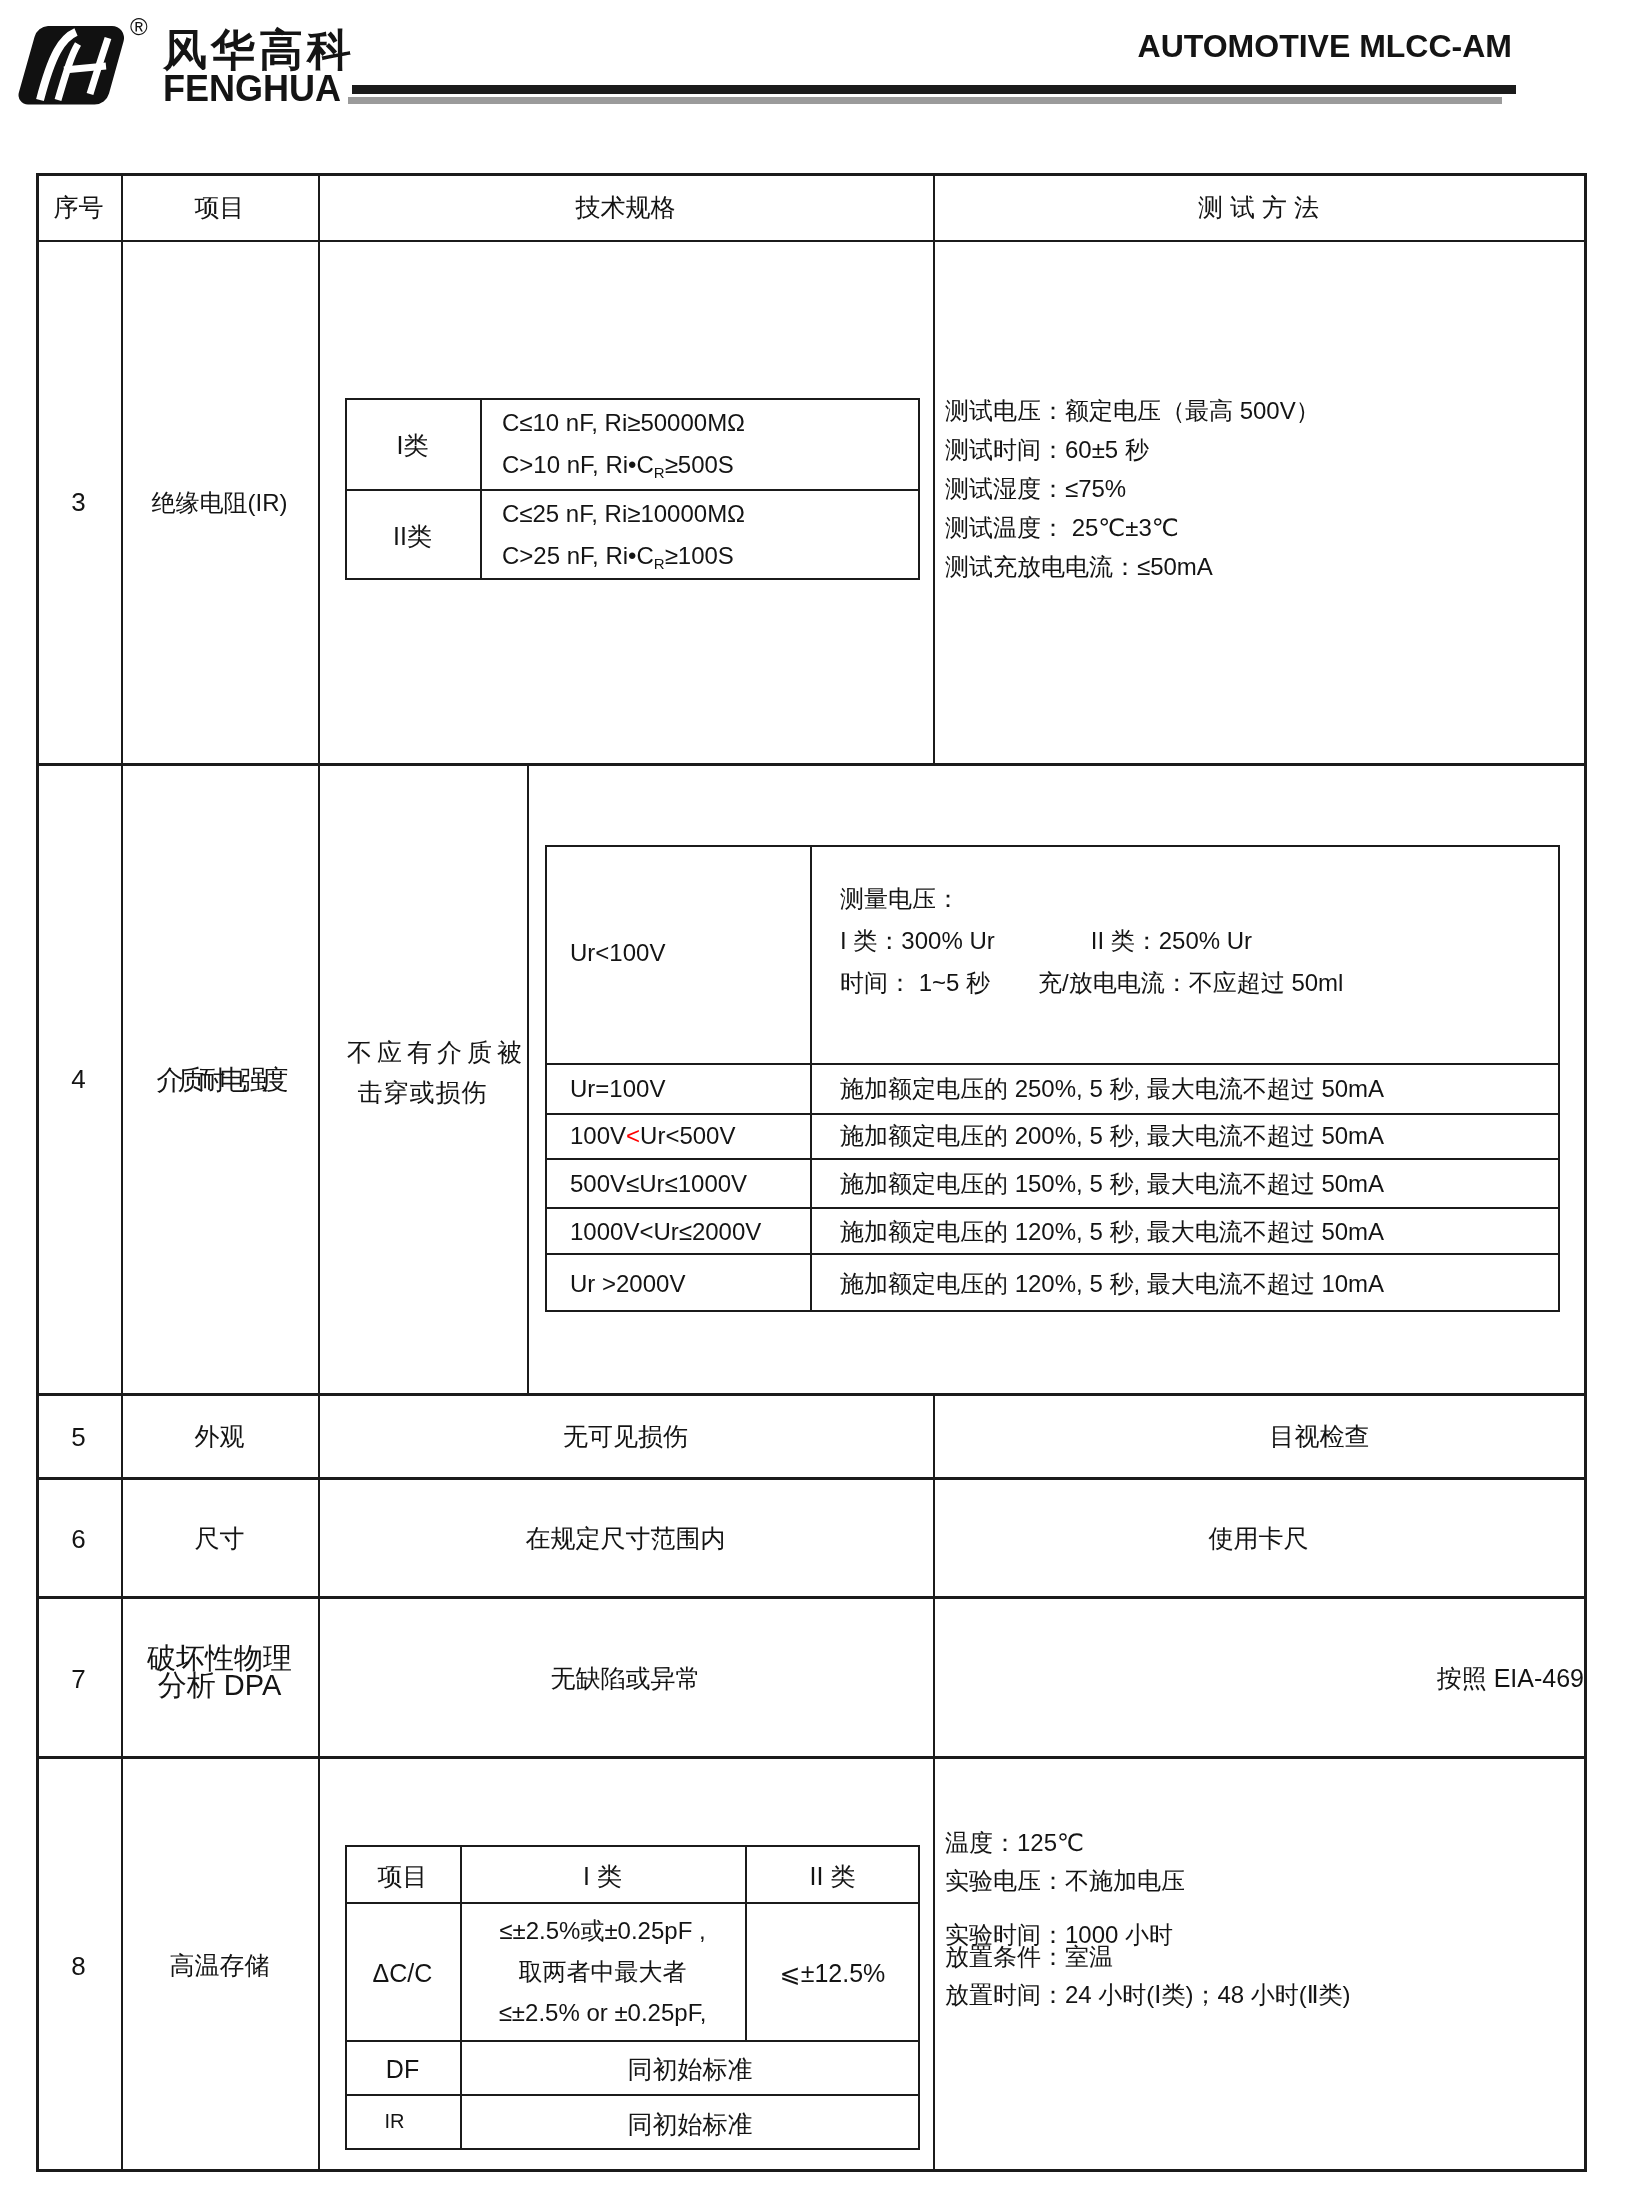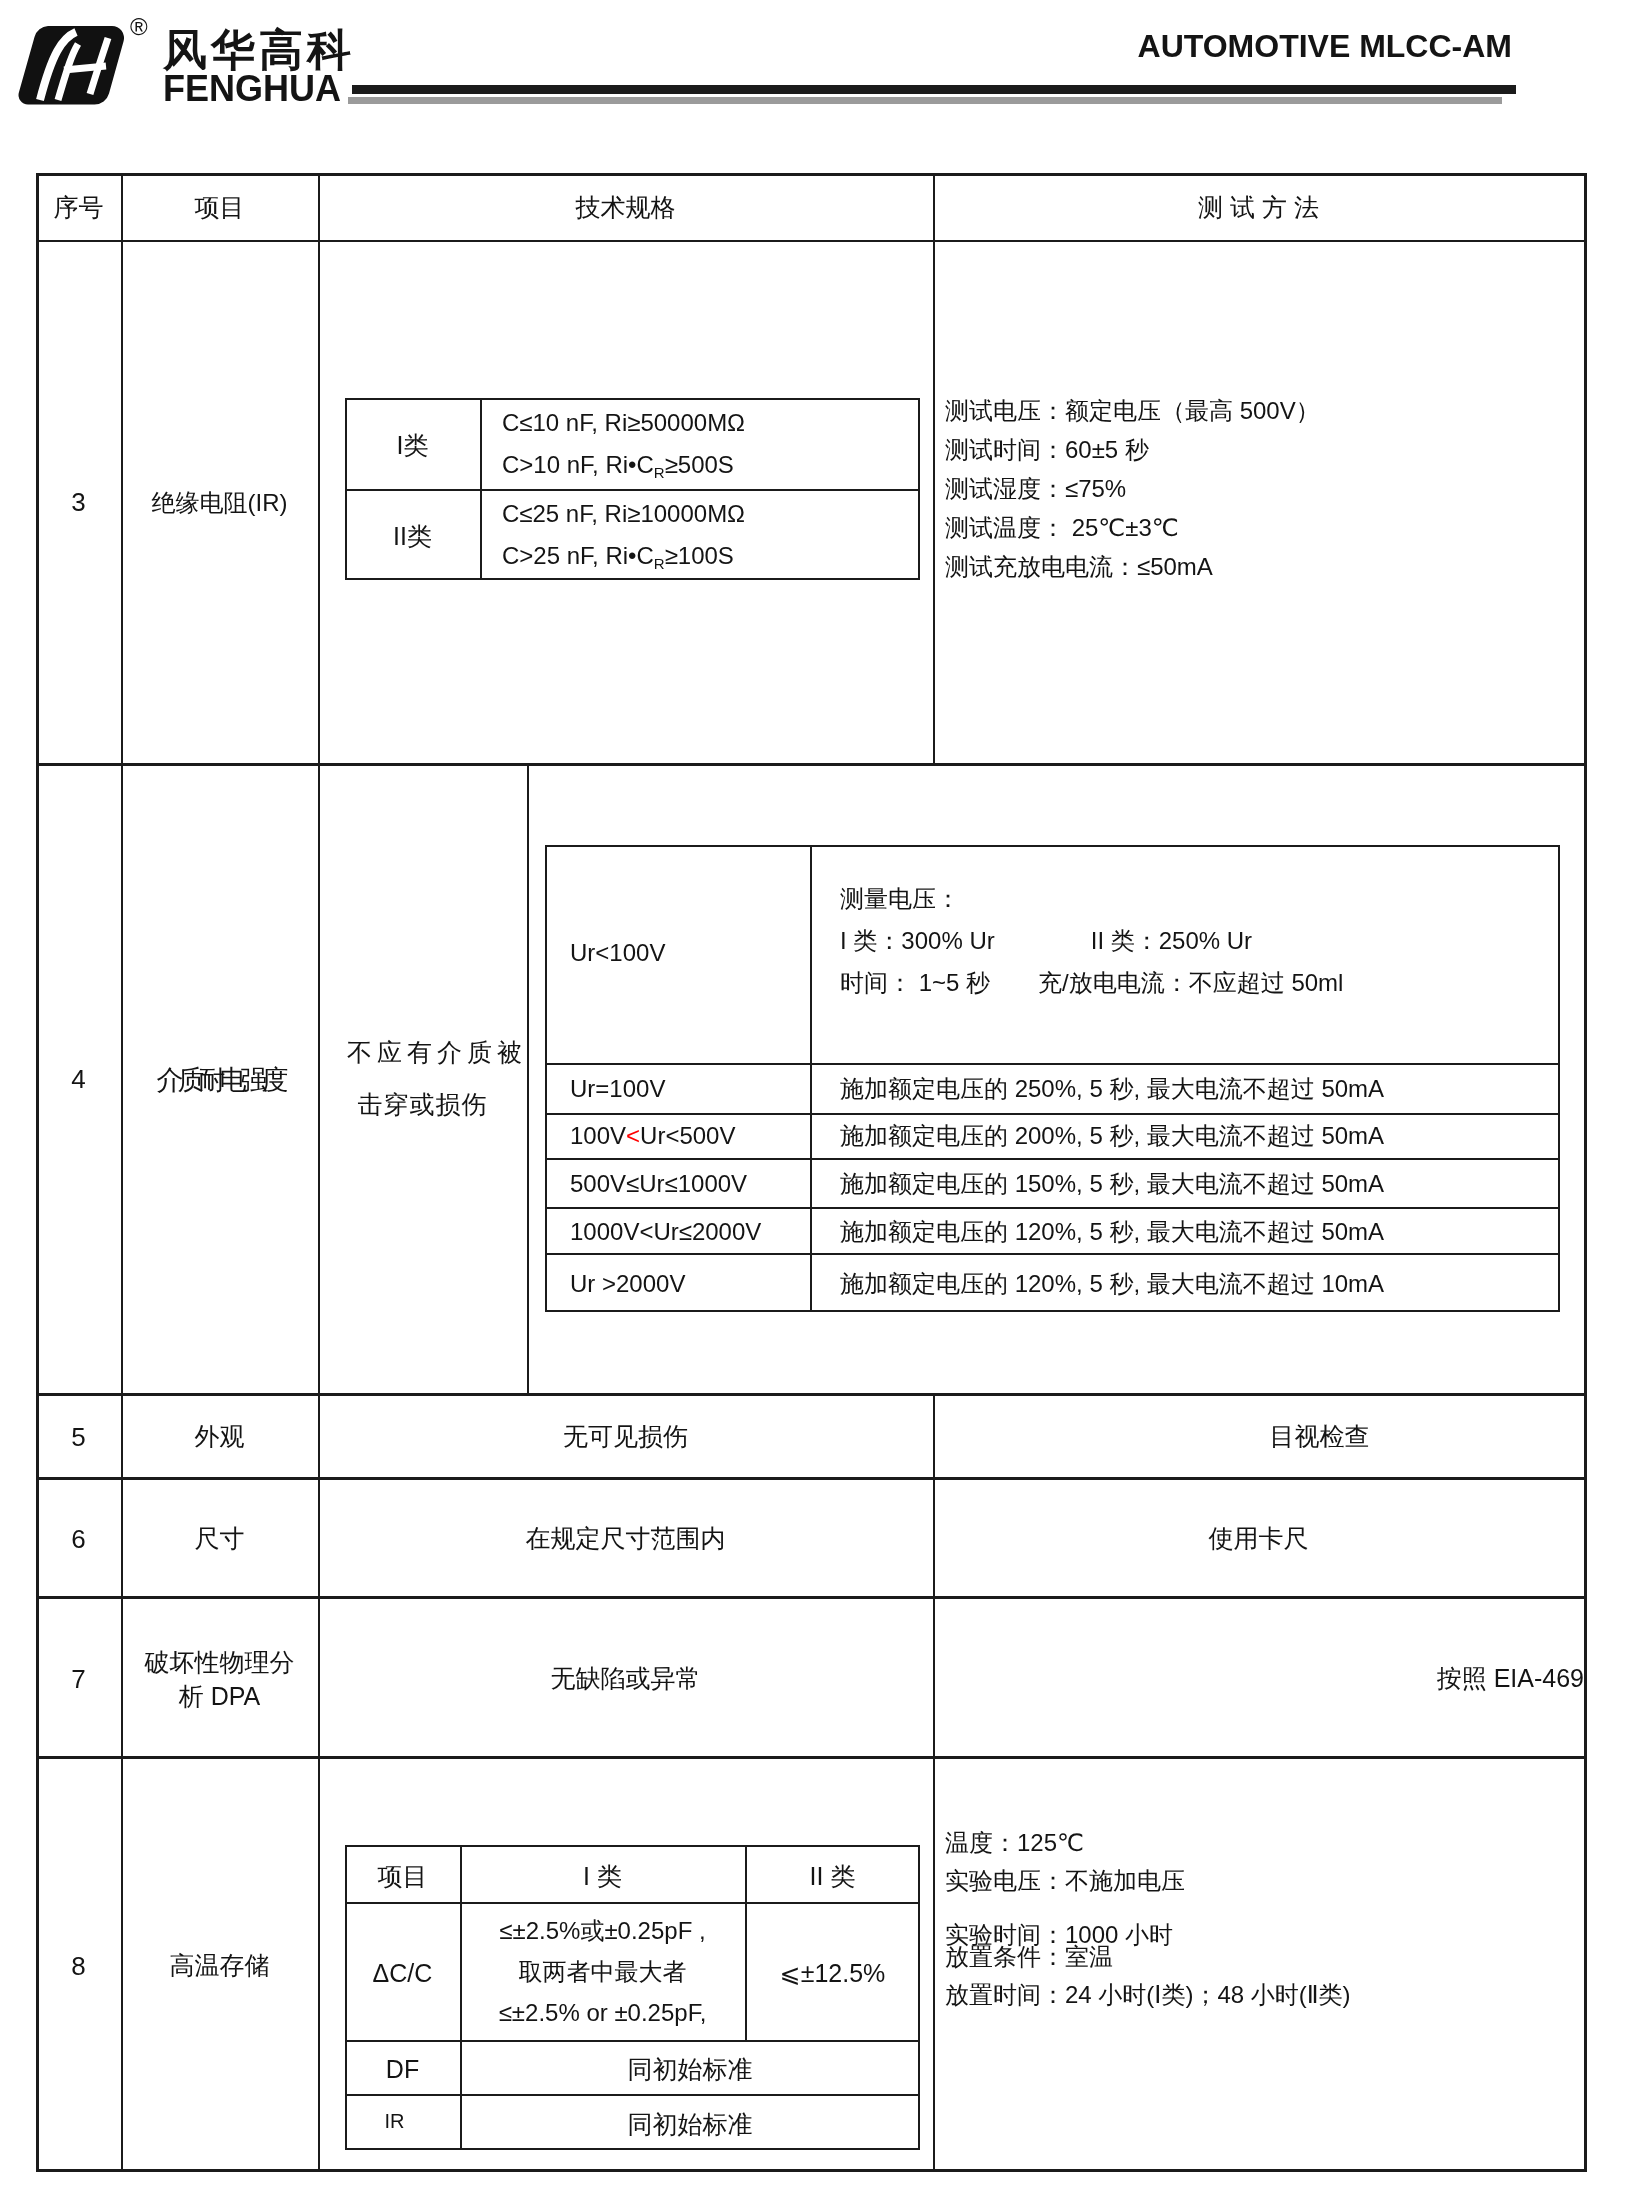--- a/index.html
+++ b/index.html
@@ -76,21 +76,21 @@
 
   <div class="t" style="left:945px;top:396px;">测试电压：额定电压（最高 500V）</div>
   <div class="t" style="left:945px;top:435px;">测试时间：60±5 秒</div>
   <div class="t" style="left:945px;top:474px;">测试湿度：≤75%</div>
   <div class="t" style="left:945px;top:513px;">测试温度： 25℃±3℃</div>
   <div class="t" style="left:945px;top:552px;">测试充放电电流：≤50mA</div>
 
   <div class="t c" style="left:36px;top:1063px;width:85px;font-size:26px;">4</div>
   <div class="t c" style="left:121px;top:1064px;width:197px;font-size:27px;letter-spacing:-6px;">介质耐电强度</div>
   <div class="t c" style="left:318px;top:1037px;width:209px;font-size:25px;letter-spacing:5px;text-align:right;">不应有介质被</div>
-  <div class="t c" style="left:318px;top:1077px;width:209px;font-size:25px;letter-spacing:1px;margin-top:12px;">击穿或损伤</div>
+  <div class="t c" style="left:318px;top:1077px;width:209px;font-size:25px;letter-spacing:1px;">击穿或损伤</div>
 
   <div class="ln" style="left:545px;top:845px;width:1015px;height:2px;"></div>
   <div class="ln" style="left:545px;top:1063px;width:1015px;height:2px;"></div>
   <div class="ln" style="left:545px;top:1113px;width:1015px;height:2px;"></div>
   <div class="ln" style="left:545px;top:1158px;width:1015px;height:2px;"></div>
   <div class="ln" style="left:545px;top:1207px;width:1015px;height:2px;"></div>
   <div class="ln" style="left:545px;top:1253px;width:1015px;height:2px;"></div>
   <div class="ln" style="left:545px;top:1310px;width:1015px;height:2px;"></div>
   <div class="ln" style="left:545px;top:845px;width:2px;height:467px;"></div>
   <div class="ln" style="left:1558px;top:845px;width:2px;height:467px;"></div>
@@ -120,21 +120,21 @@
   <div class="t c" style="left:121px;top:1421px;width:197px;font-size:25px;">外观</div>
   <div class="t c" style="left:318px;top:1421px;width:615px;font-size:25px;">无可见损伤</div>
   <div class="t c" style="left:933px;top:1421px;width:773px;font-size:25px;">目视检查</div>
 
   <div class="t c" style="left:36px;top:1523px;width:85px;font-size:26px;">6</div>
   <div class="t c" style="left:121px;top:1523px;width:197px;font-size:25px;">尺寸</div>
   <div class="t c" style="left:318px;top:1523px;width:615px;font-size:25px;">在规定尺寸范围内</div>
   <div class="t c" style="left:933px;top:1523px;width:651px;font-size:25px;">使用卡尺</div>
 
   <div class="t c" style="left:36px;top:1663px;width:85px;font-size:26px;">7</div>
-  <div class="t c wrap" style="left:137px;top:1645px;width:165px;font-size:25px;line-height:34px;">破坏性物理分析 DPA</div>
+  <div class="t c wrap" style="left:137px;top:1645px;width:165px;font-size:29px;line-height:27px;">破坏性物理分析 DPA</div>
   <div class="t c" style="left:318px;top:1663px;width:615px;font-size:25px;">无缺陷或异常</div>
   <div class="t c" style="left:933px;top:1663px;width:651px;font-size:25px;text-align:right;">按照 EIA-469</div>
 
   <div class="t c" style="left:36px;top:1950px;width:85px;font-size:26px;">8</div>
   <div class="t c" style="left:121px;top:1950px;width:197px;font-size:25px;">高温存储</div>
 
   <div class="ln" style="left:345px;top:1845px;width:575px;height:2px;"></div>
   <div class="ln" style="left:345px;top:1902px;width:575px;height:2px;"></div>
   <div class="ln" style="left:345px;top:2040px;width:575px;height:2px;"></div>
   <div class="ln" style="left:345px;top:2094px;width:575px;height:2px;"></div>

